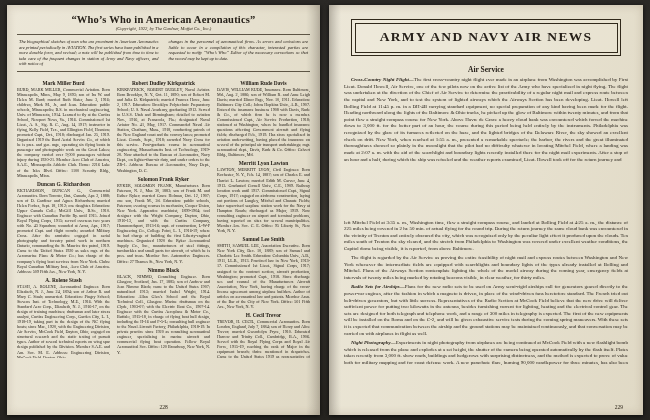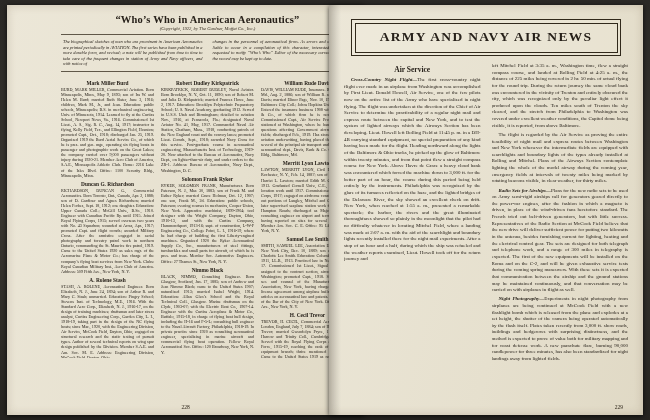--- a/index.html
+++ b/index.html
@@ -9,21 +9,21 @@
     font-family:"Liberation Serif","DejaVu Serif",serif;
   }
   .scene{position:relative;width:650px;height:420px;
     background:linear-gradient(180deg,#2b2926 0%,#3a3731 50%,#262420 100%);}
   .page{
     position:absolute;top:5px;height:410px;
     background:linear-gradient(105deg,#ece7d8 0%,#e6e0ce 60%,#e0d9c5 100%);
     color:#27211a;
     box-shadow:0 1px 5px rgba(0,0,0,.75), inset 0 0 10px rgba(90,70,40,.22);
   }
-  .page-left{left:7px;width:313px;padding-left:44px;}
+  .page-left{left:7px;width:313px;}
   .page-left::after{content:"";position:absolute;top:0;right:0;bottom:0;width:14px;
     background:linear-gradient(to right,rgba(0,0,0,0),rgba(0,0,0,.16));}
   .page-right{left:329px;width:314px;}
   .page-right::before{content:"";position:absolute;top:0;left:0;bottom:0;width:12px;
     background:linear-gradient(to left,rgba(0,0,0,0),rgba(0,0,0,.18));}
 
   
   .wwtitle{margin:9px 8px 1px;text-align:center;font-size:10.5px;font-weight:700;letter-spacing:.2px;}
   .copyright{text-align:center;font-style:italic;font-size:4.6px;margin:0 0 3px;color:#352c20;}
   .rule{border:0;border-top:1px solid rgba(50,40,25,.75);margin:2px 10px;}
@@ -34,21 +34,21 @@
   .bio-name{font-size:5.4px;font-weight:700;text-align:center;margin:3px 0 1px;}
   .bio-body{font-size:4.15px;line-height:1.22;text-align:justify;margin:0 0 1px;}
   .folio{position:absolute;bottom:5px;font-size:5.5px;color:#2c2519;}
   .folio-left{left:50%;transform:translateX(-50%);}
   .folio-right{right:20px;}
 
   
   .newsbox{margin:14px 22px 0;border:1.5px solid #31291b;padding:2.5px;background:rgba(255,252,240,.15);}
   .newsbox-inner{border:1px solid #31291b;text-align:center;font-size:13.5px;font-weight:700;
     letter-spacing:1.3px;padding:5px 2px 7px;}
-  .newscols{display:flex;gap:11px;padding:7px 15px 0;height:302px;overflow:hidden;}
+  .newscols{display:flex;gap:11px;padding:7px 15px 0;height:302px;overflow:hidden;flex-direction:column;}
   .newscol{flex:1;overflow:hidden;}
   .section-title{font-size:7.5px;font-weight:700;text-align:center;margin:2px 0 3px;}
   .article{font-size:5px;line-height:1.33;text-align:justify;margin:0 0 2.5px;text-indent:7px;}
   .article.no-indent{text-indent:0;}
   .lead{font-weight:700;font-style:italic;}
 </style>
 </head>
 <body>
 
 <div class="scene">

